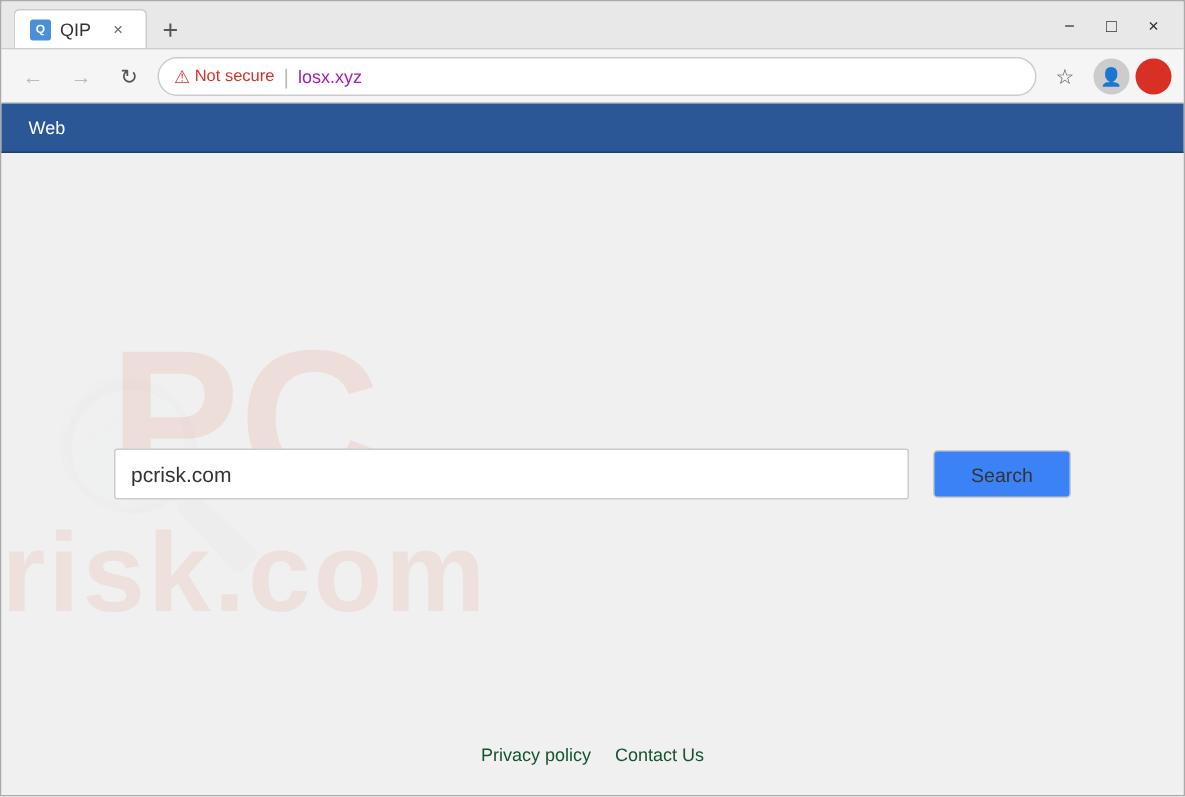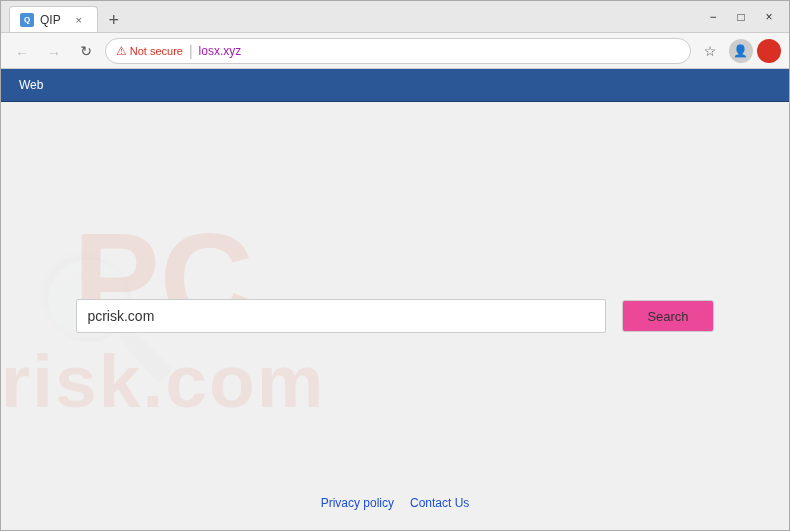--- a/index.html
+++ b/index.html
@@ -283,42 +283,42 @@
       border-radius: 2px;
       padding: 0 10px;
       font-size: 14px;
       color: #333;
       background: #fff;
       outline: none;
     }
     .search-btn {
       height: 32px;
       padding: 0 24px;
-      background: #ec4899;
+      background: #3b82f6;
       border: 1px solid #ccc;
       border-radius: 3px;
       font-size: 13px;
       color: #333;
       cursor: pointer;
     }
 
     
     .footer-links {
       position: absolute;
       bottom: 20px;
       left: 0;
       right: 0;
       display: flex;
       justify-content: center;
       gap: 16px;
       z-index: 1;
     }
     .footer-link {
       font-size: 12px;
-      color: #1d4ed8;
+      color: #14532d;
       text-decoration: none;
       cursor: pointer;
       margin-top: 42px;
     }
   </style>
 </head>
 <body>
 
 <div class="browser-window">
 

